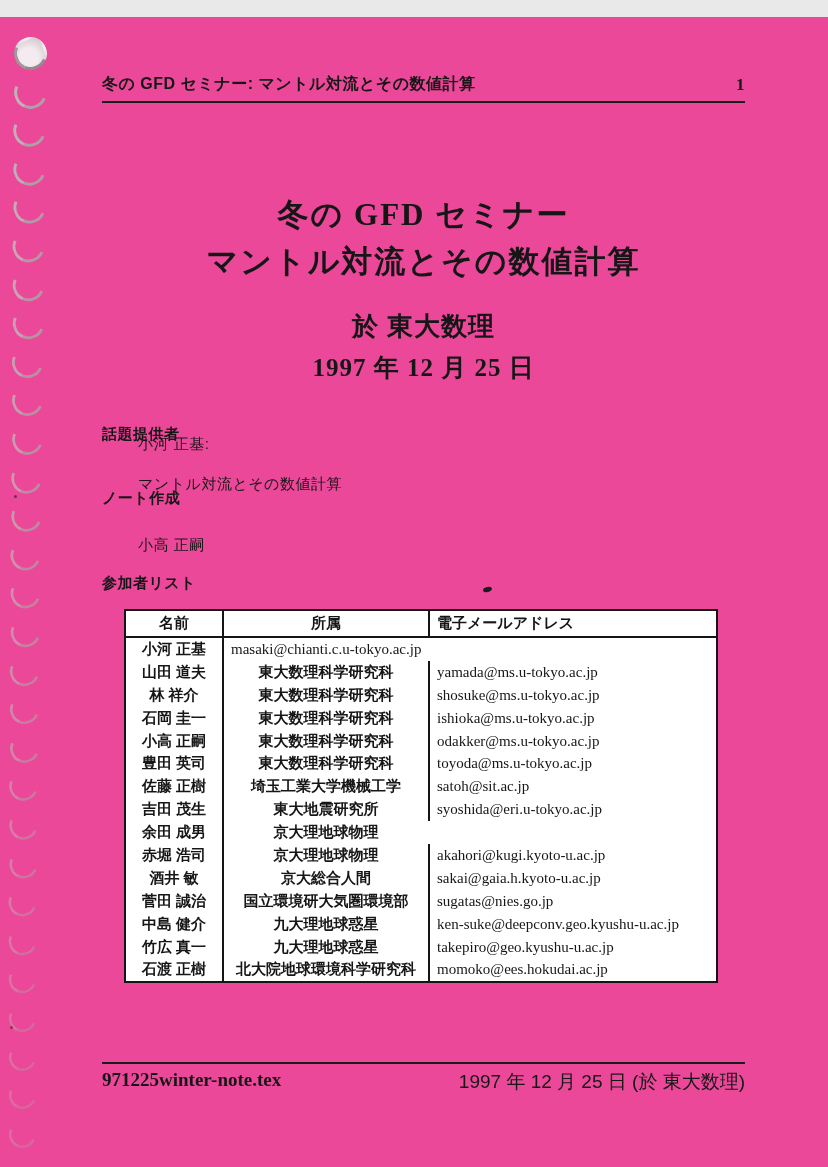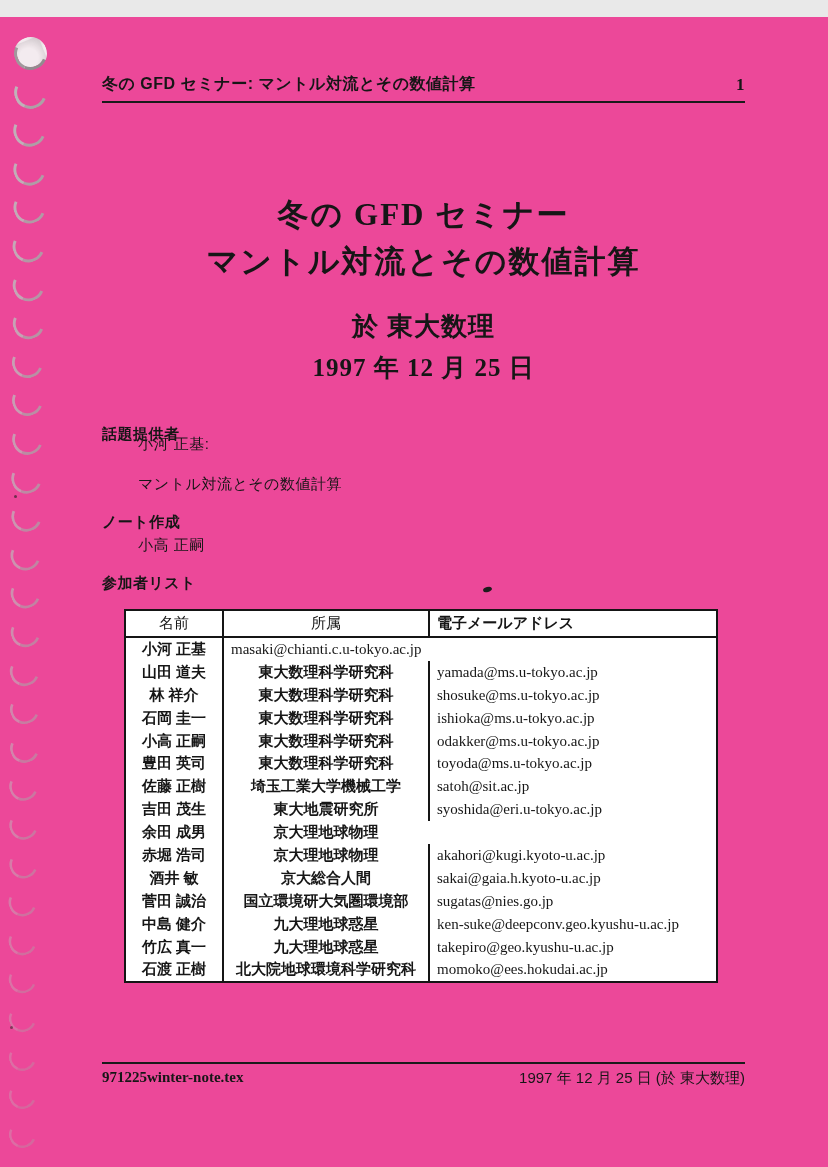--- a/index.html
+++ b/index.html
@@ -38,44 +38,44 @@
   
   .titlewrap{position:absolute;left:102px;top:0;width:643px;text-align:center;}
   .title1{position:absolute;left:0;top:177px;width:100%;font-size:31px;font-weight:700;letter-spacing:2px;font-family:"Liberation Serif","DejaVu Serif",serif;}
   .title2{position:absolute;left:0;top:224px;width:100%;font-size:31px;font-weight:700;letter-spacing:2px;}
   .venue {position:absolute;left:0;top:292px;width:100%;font-size:26px;font-weight:700;letter-spacing:1px;}
   .tdate {position:absolute;left:0;top:334px;width:100%;font-size:25px;font-weight:700;font-family:"Liberation Serif","DejaVu Serif",serif;letter-spacing:1px;}
   
   .sec{position:absolute;left:102px;font-size:15px;font-weight:700;letter-spacing:0.5px;}
   .ind{position:absolute;left:138px;font-size:15px;font-weight:500;letter-spacing:0.5px;}
   .s1{top:408px}.i1{top:418px}.i2{top:458px}
-  .s2{top:496px}.i3{top:519px}
+  .s2{top:472px}.i3{top:519px}
   .s3{top:557px}
   
   .ptable{
     position:absolute;left:124px;top:592px;
     border:2px solid #151515;
     background:#fff;
     font-size:15px;
   }
   .trow{display:flex;height:22.9px;}
   .trow.thead{height:25px;border-bottom:2px solid #151515;}
   .tcell{display:flex;align-items:center;box-sizing:border-box;white-space:nowrap;overflow:hidden;}
   .c0{width:96px;justify-content:center;font-weight:600;}
   .c1{width:206px;justify-content:center;font-weight:600;border-left:2px solid #151515;}
   .c2{width:288px;justify-content:flex-start;padding-left:7px;border-left:2px solid #151515;
       font-family:"Liberation Serif","DejaVu Serif",serif;font-weight:400;}
-  .hc{font-weight:400;}
+  .hc{font-weight:700;}
   .c2.hc{font-family:"Liberation Sans","DejaVu Sans",sans-serif;font-weight:700;}
   
   .footrule{position:absolute;left:102px;top:1045px;width:643px;height:2px;background:#1a1a1a;}
   .footer{
     position:absolute;left:102px;top:1052px;width:643px;
     display:flex;justify-content:space-between;align-items:flex-start;
-    font-size:15px;
+    font-size:19px;
   }
   .fleft{font-family:"Liberation Serif","DejaVu Serif",serif;font-weight:700;}
   .fright{font-weight:500;}
   
   .speck{position:absolute;background:#1c1c1c;border-radius:50%;}
   .speck.main{left:483px;top:570px;width:9px;height:5px;transform:rotate(-15deg);}
   .speck.d1{left:14px;top:478px;width:3px;height:3px;opacity:.6;}
   .speck.d2{left:10px;top:1009px;width:3px;height:3px;opacity:.5;}
 </style>
 </head>

